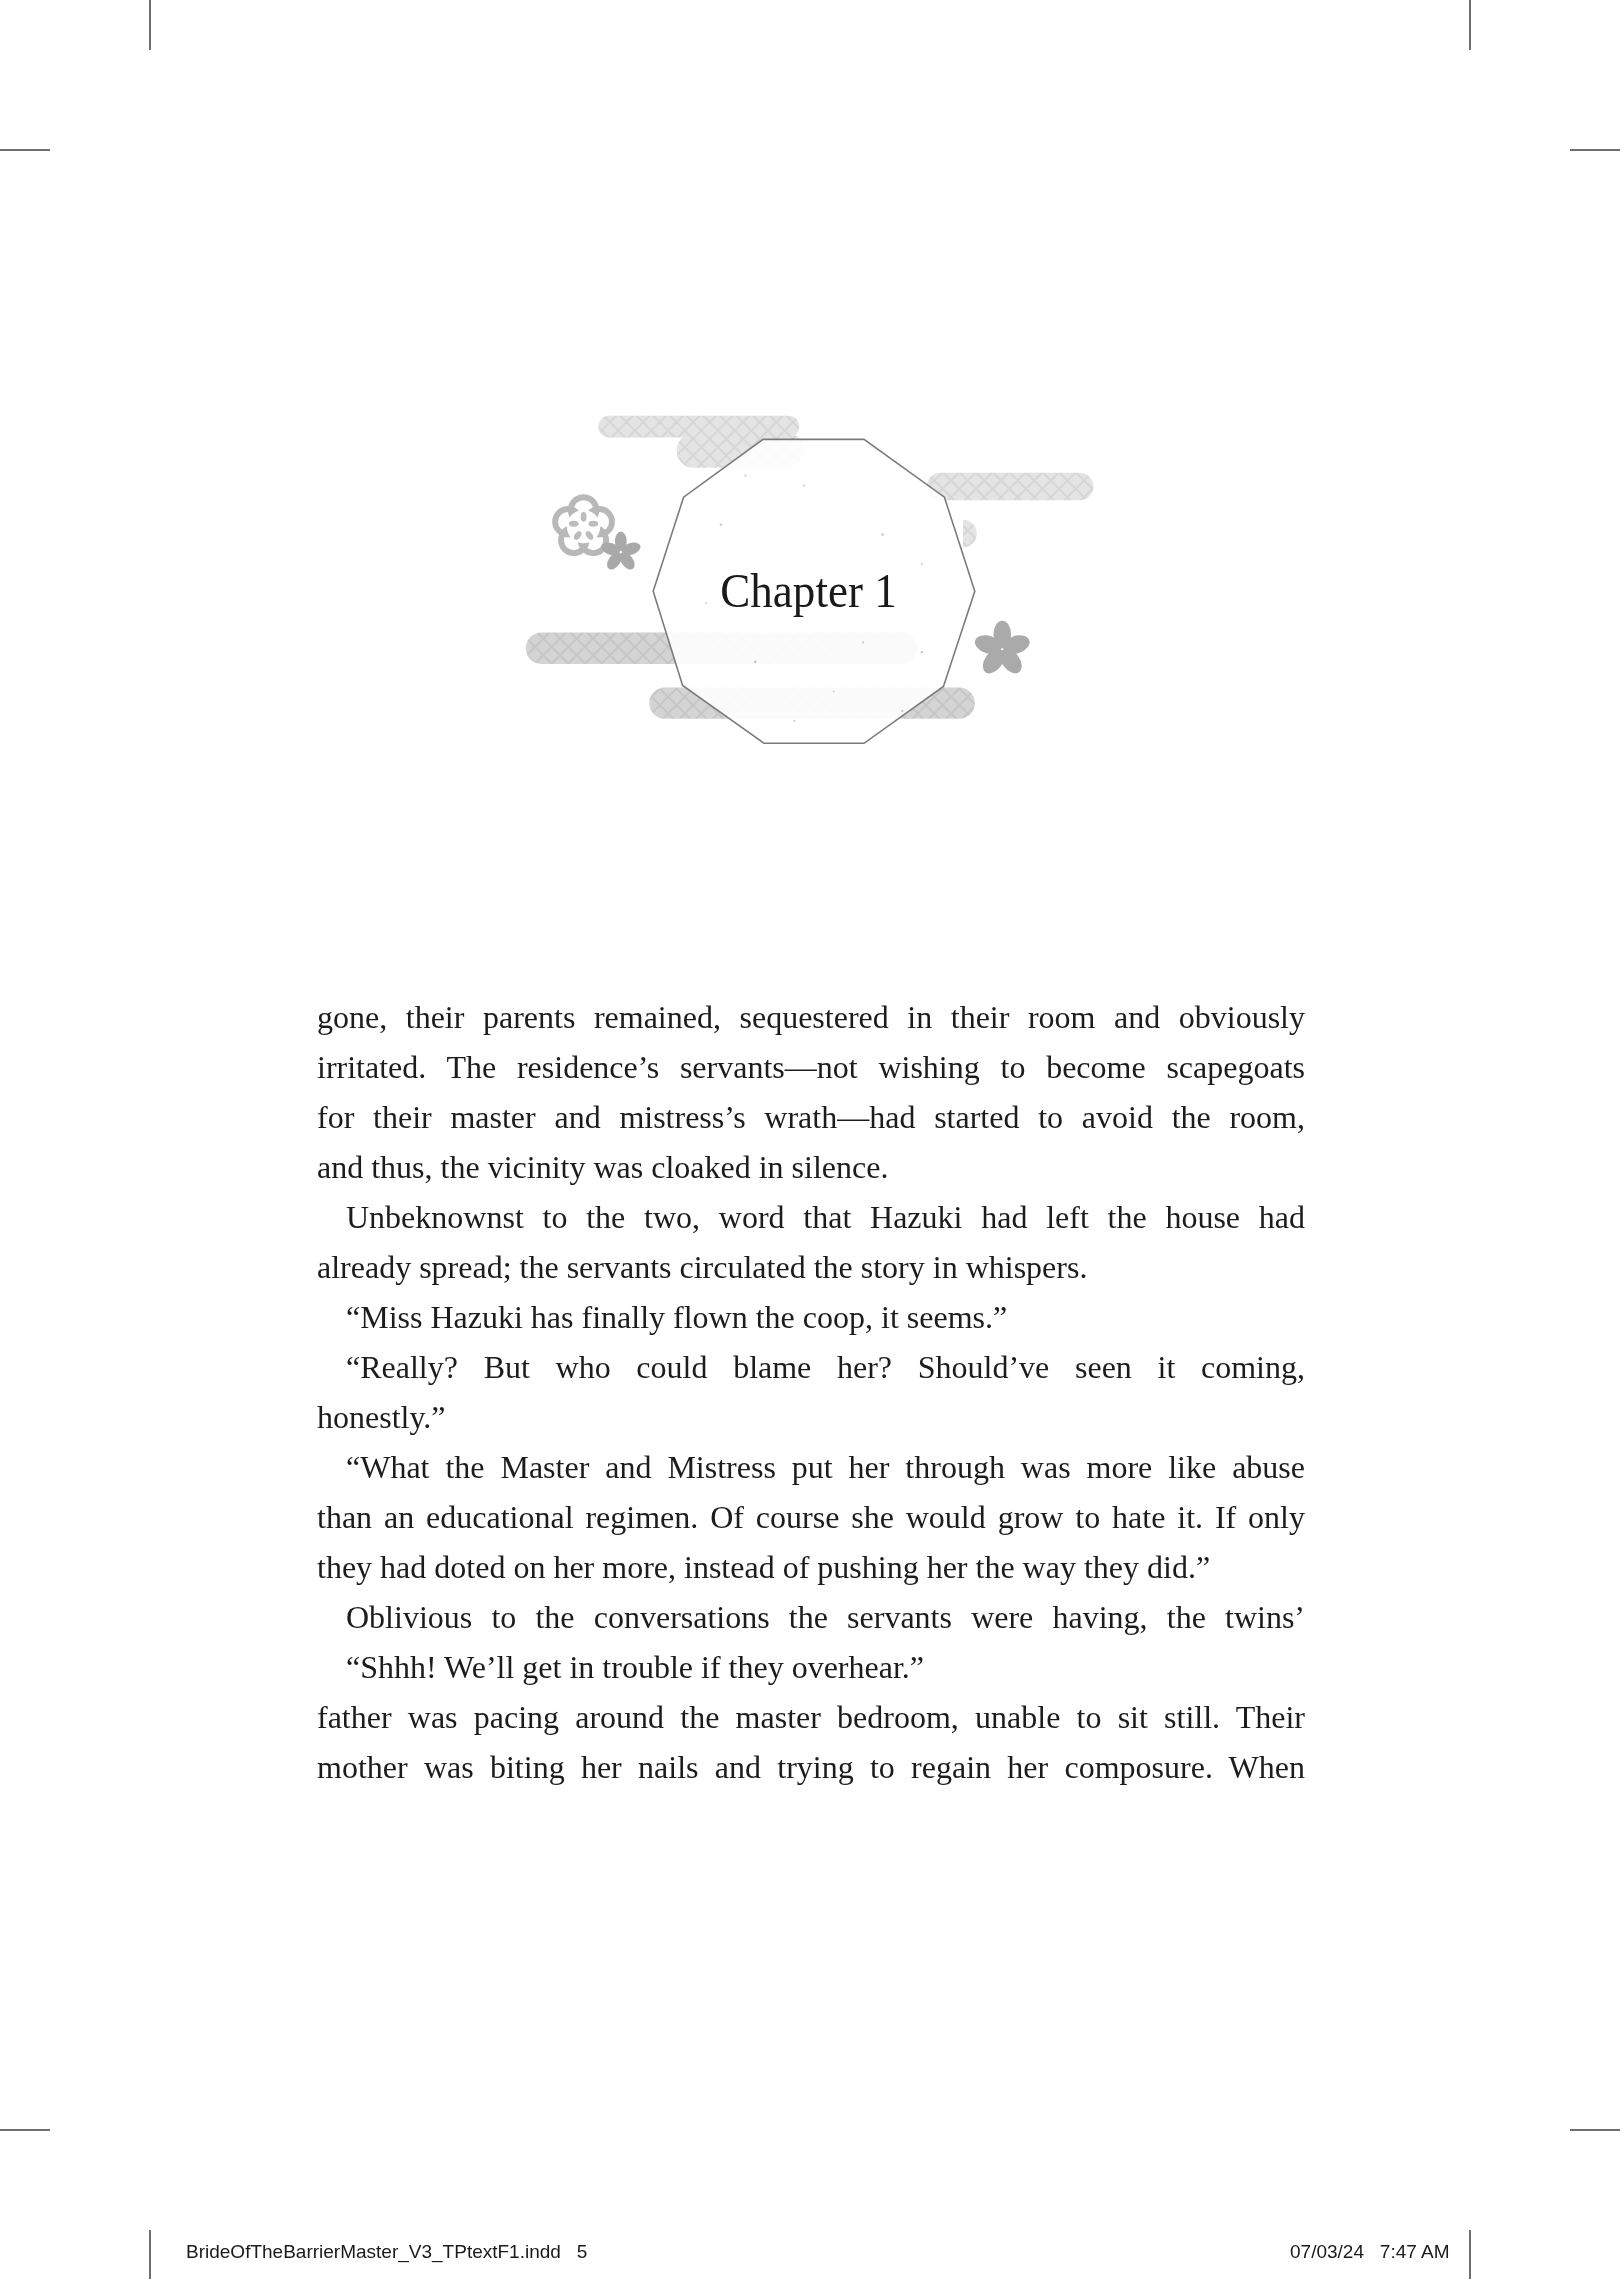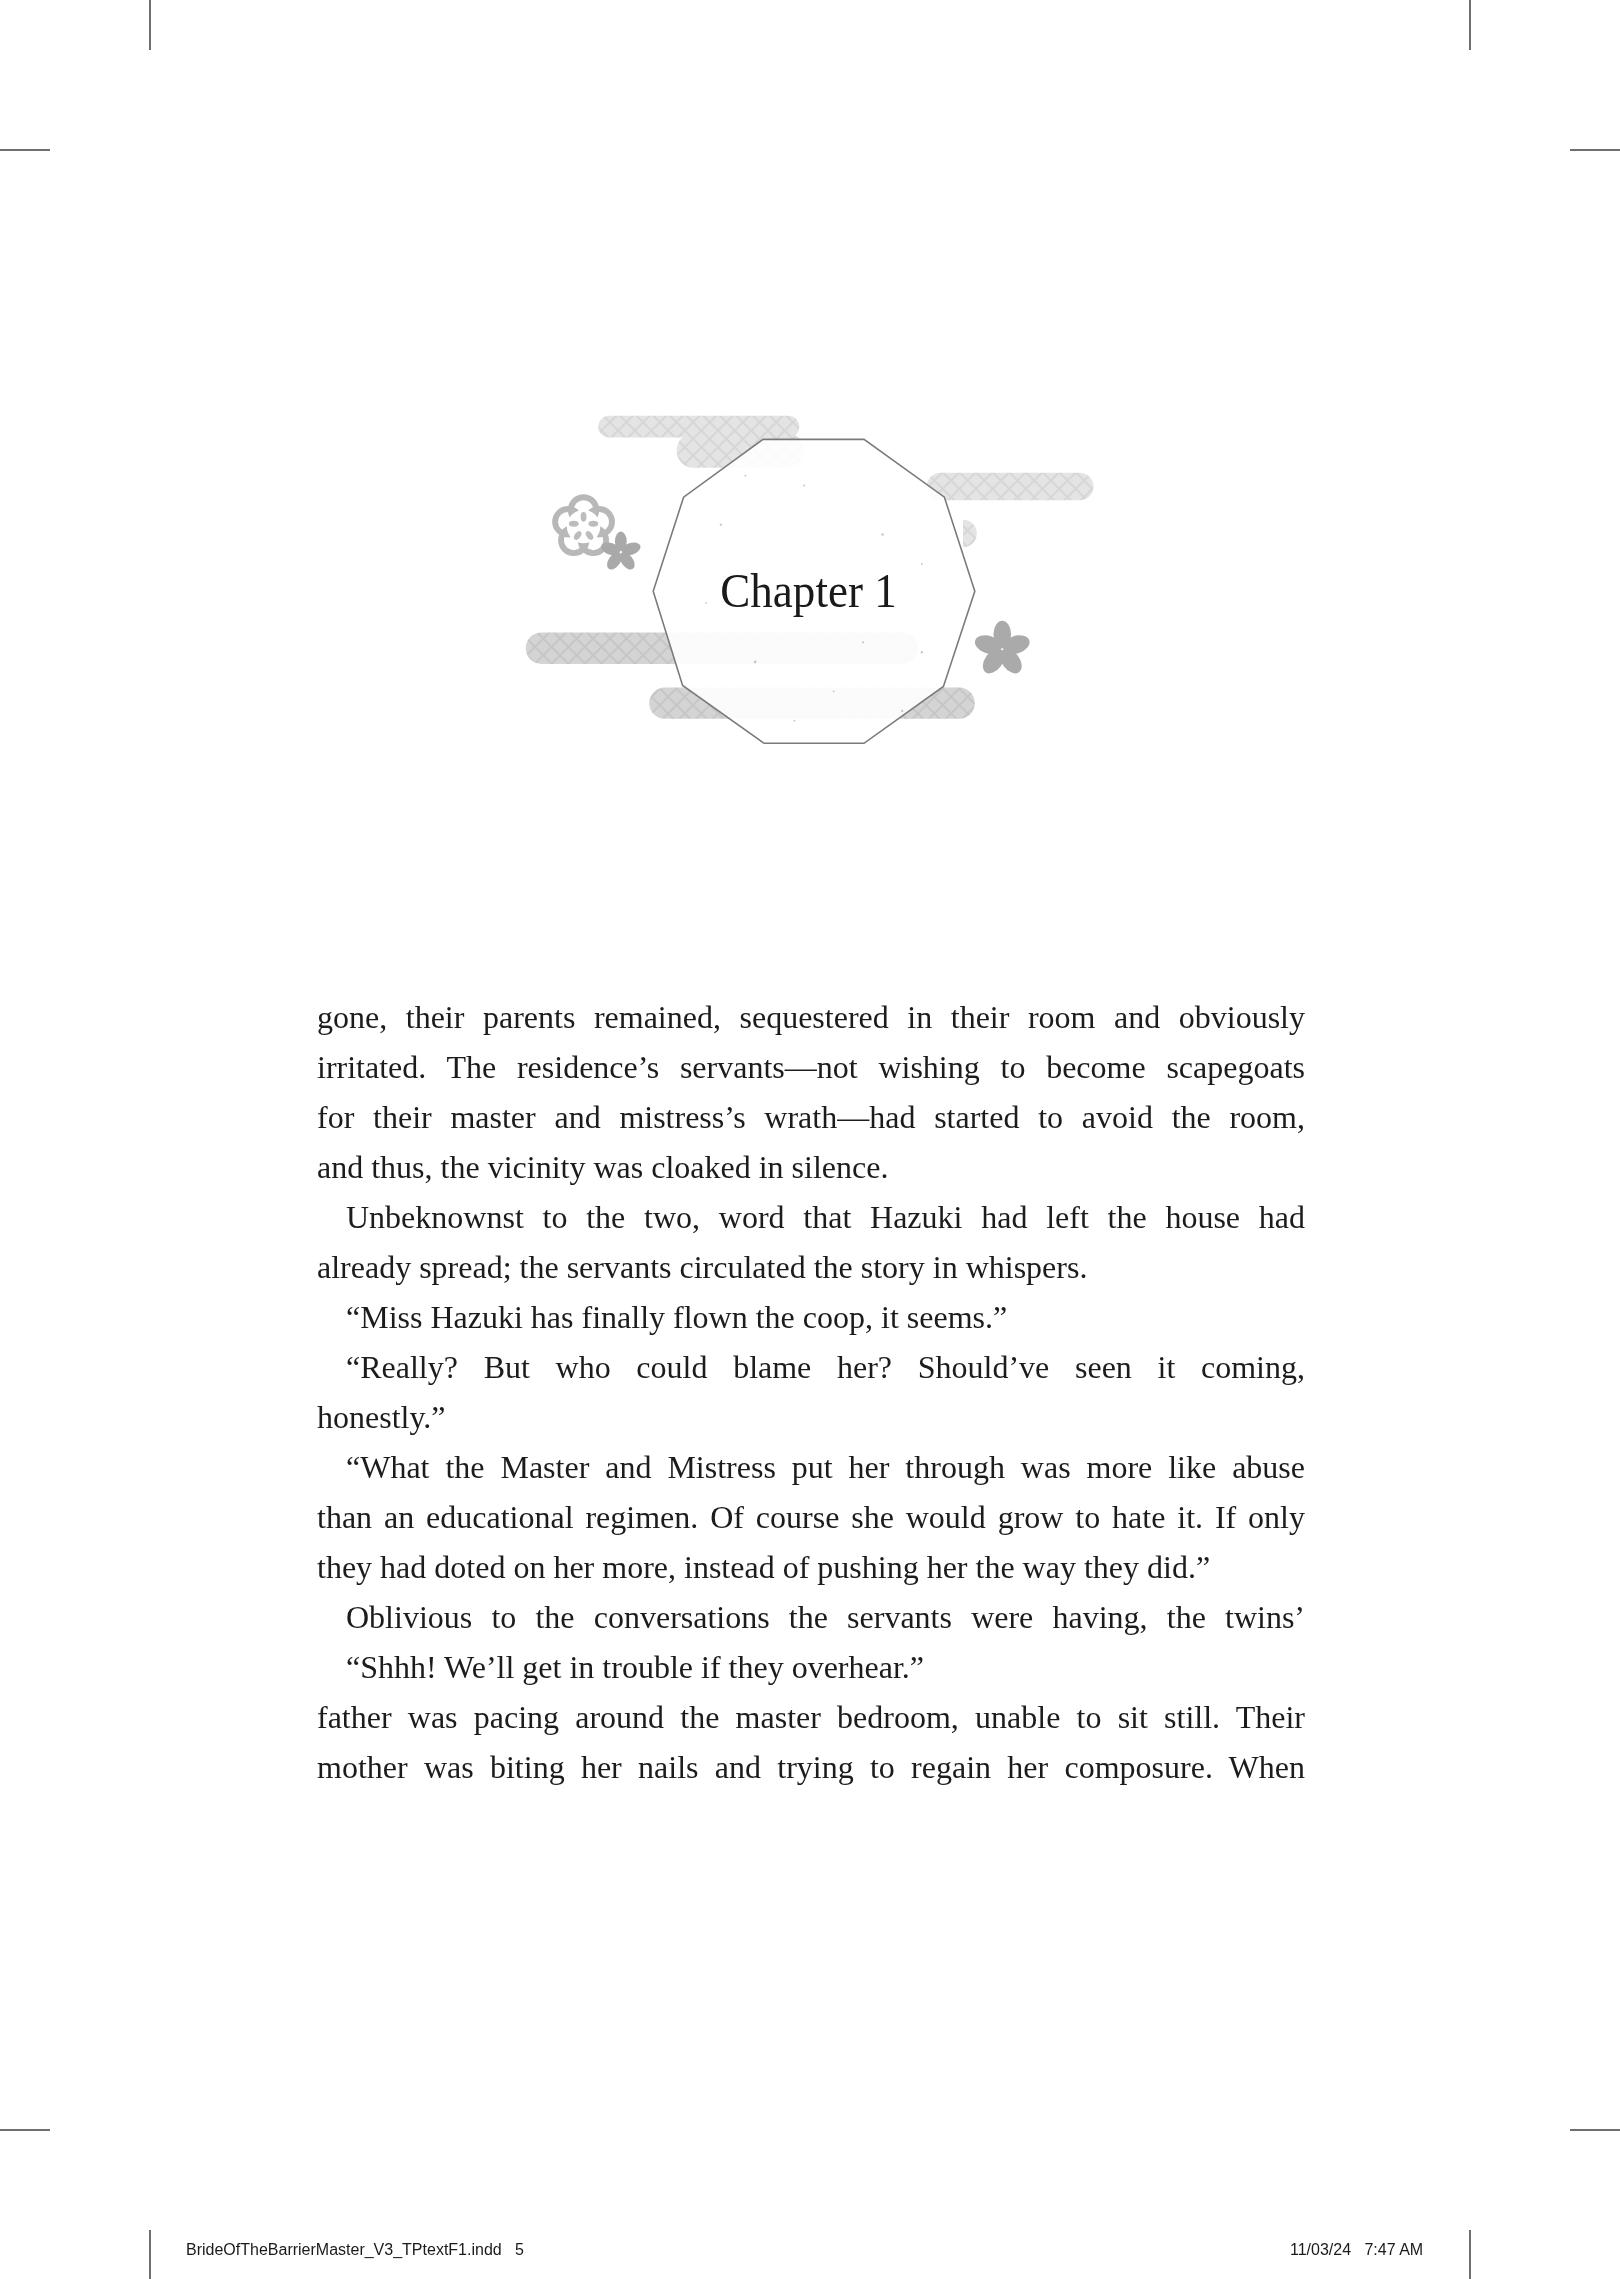--- a/index.html
+++ b/index.html
@@ -27,21 +27,21 @@
     font-family: "Liberation Serif", "DejaVu Serif", serif;
     font-size: 32px; line-height: 50px; color: #1c1c1c;
   }
   .line { display: block; white-space: nowrap; text-align: justify; text-align-last: justify; }
   .line.last { text-align-last: left; }
   .line.indent { padding-left: 29px; }
 
   .slug {
     position: absolute; top: 2241px;
     font-family: "Liberation Sans", "DejaVu Sans", sans-serif;
-    font-size: 16px; color: #1a1a1a; white-space: pre;
+    font-size: 19px; color: #1a1a1a; white-space: pre;
   }
 </style>
 </head>
 <body>
 
 <div class="page">
 
   <div class="crop v" style="left:149px; top:0; height:50px;"></div>
   <div class="crop h" style="left:0; top:149px; width:50px;"></div>
   <div class="crop v" style="left:1469px; top:0; height:50px;"></div>
@@ -144,16 +144,16 @@
     <span class="line indent">“What the Master and Mistress put her through was more like abuse</span>
     <span class="line">than an educational regimen. Of course she would grow to hate it. If only</span>
     <span class="line last">they had doted on her more, instead of pushing her the way they did.”</span>
     <span class="line indent">Oblivious to the conversations the servants were having, the twins’</span>
     <span class="line indent last">“Shhh! We’ll get in trouble if they overhear.”</span>
     <span class="line">father was pacing around the master bedroom, unable to sit still. Their</span>
     <span class="line">mother was biting her nails and trying to regain her composure. When</span>
   </div>
 
   <div class="slug" style="left:186px;"><span>BrideOfTheBarrierMaster_V3_TPtextF1.indd</span>   <span>5</span></div>
-  <div class="slug" style="left:1290px;"><span>11/03/24</span>   <span>7:47 AM</span></div>
+  <div class="slug" style="left:1290px;"><span>07/03/24</span>   <span>7:47 AM</span></div>
 
 </div>
 
 
 </body></html>

